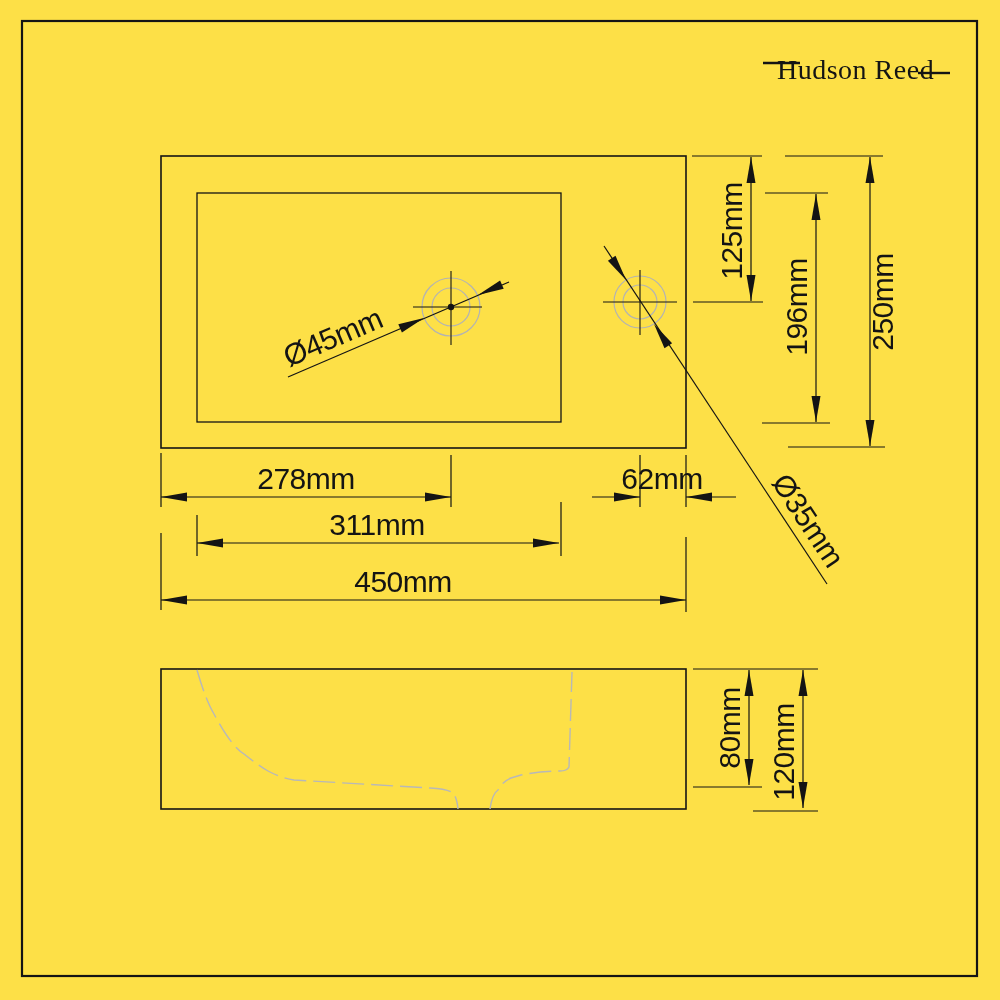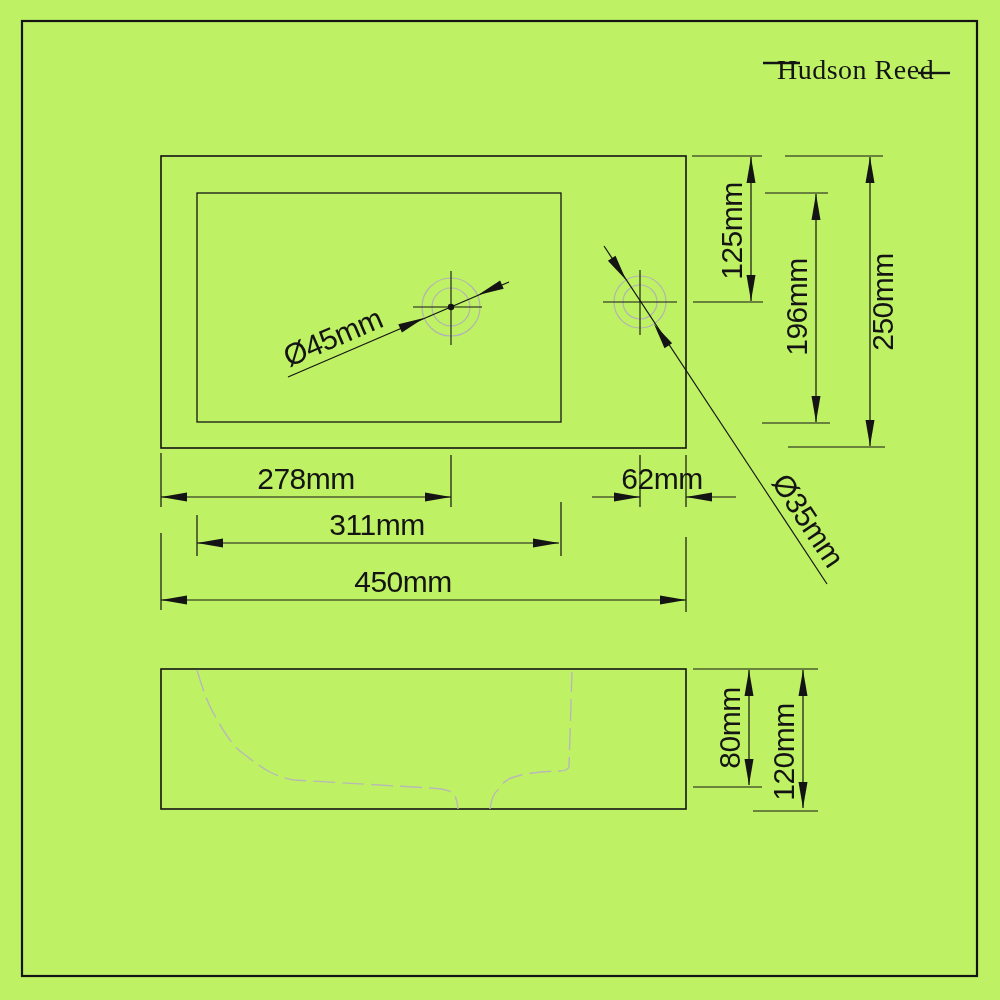--- a/index.html
+++ b/index.html
@@ -1,19 +1,19 @@
 <!DOCTYPE html>
 <html><head>
 <meta charset="utf-8">
 <style>
   html,body{margin:0;padding:0;background:#ffffff;}
   .page{
     position:relative;
     width:1000px;height:1000px;
-    background:#bef264;
+    background:#fde047;
     font-family:"Liberation Sans", sans-serif;
     overflow:hidden;
   }
   svg{position:absolute;left:0;top:0;}
   text{fill:#141414;}
   .dimtext{font-size:30px;font-family:"Liberation Sans",sans-serif;letter-spacing:-0.5px;}
   .logotext{font-size:28px;font-family:"Liberation Serif",serif;letter-spacing:0.5px;}
 </style>
 </head>
 <body>

